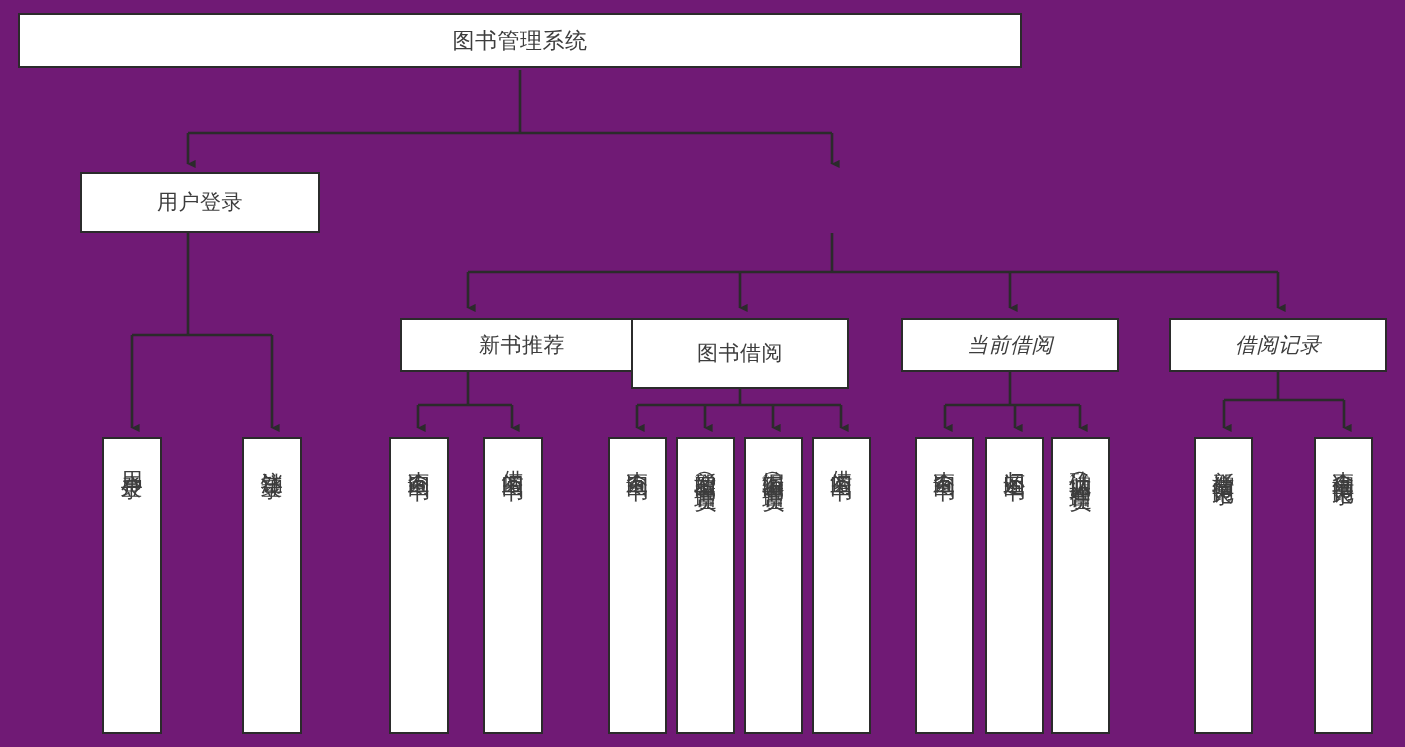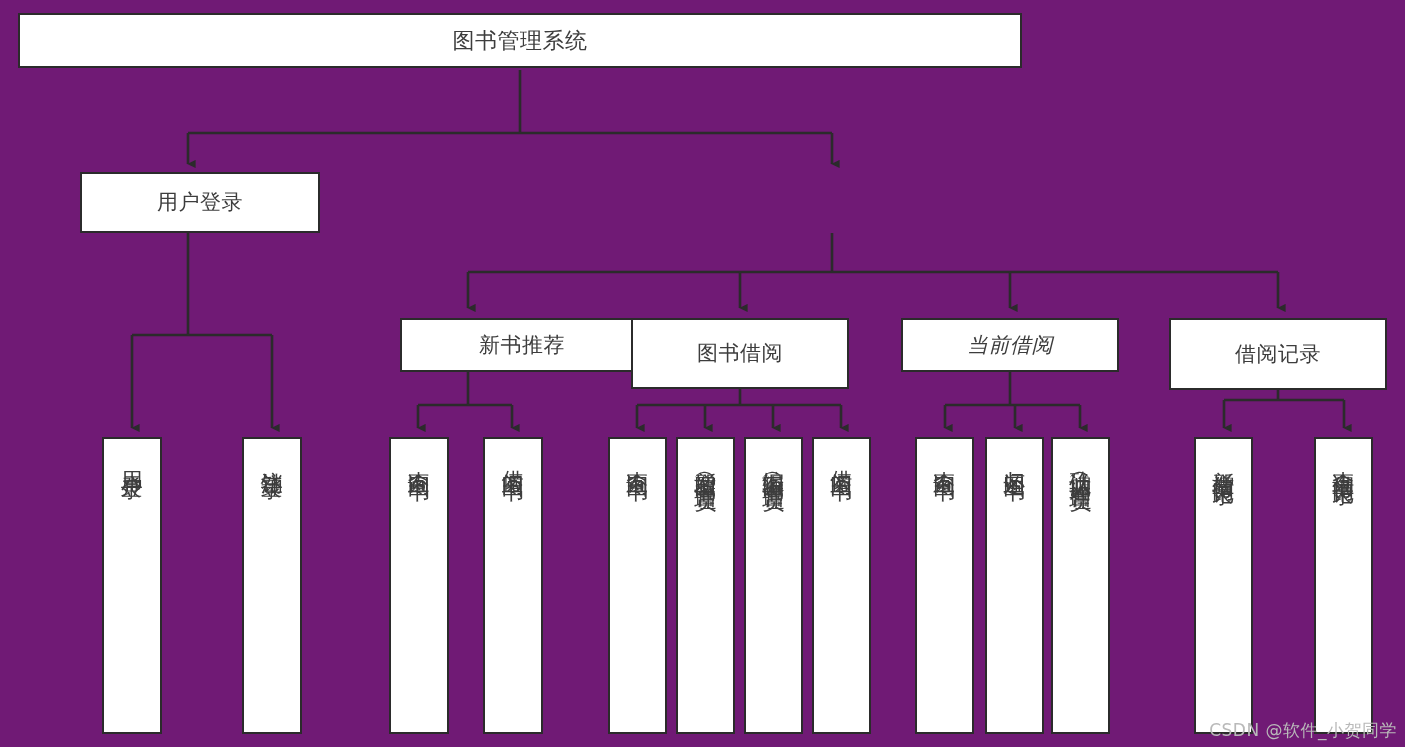--- a/index.html
+++ b/index.html
@@ -141,21 +141,21 @@
 
   <div class="node horizontal" style="left:360px; top:318px; width:244px; height:54px;margin-left:40px;">
     <span class="node-label">新书推荐</span>
   </div>
   <div class="node horizontal" style="left:631px; top:318px; width:218px; height:71px;">
     <span class="node-label">图书借阅</span>
   </div>
   <div class="node horizontal" style="left:901px; top:318px; width:218px; height:54px;font-style:italic;">
     <span class="node-label">当前借阅</span>
   </div>
-  <div class="node horizontal" style="left:1169px; top:318px; width:218px; height:72px;">
+  <div class="node horizontal" style="left:1169px; top:318px; width:218px; height:54px;font-style:italic;">
     <span class="node-label">借阅记录</span>
   </div>
 
   <div class="node vertical" style="left:102px; top:437px; width:60px; height:297px;">
     <span class="node-label">用户登录</span>
   </div>
   <div class="node vertical" style="left:242px; top:437px; width:60px; height:297px;">
     <span class="node-label">注销登录</span>
   </div>
 
@@ -189,15 +189,14 @@
     <span class="node-label">确认归还（管理员）</span>
   </div>
 
   <div class="node vertical" style="left:1194px; top:437px; width:59px; height:297px;">
     <span class="node-label">新增借阅记录</span>
   </div>
   <div class="node vertical" style="left:1314px; top:437px; width:59px; height:297px;">
     <span class="node-label">查询借阅记录</span>
   </div>
 
-  <div id="watermark">CSDN @软件_小贺同学</div>
 
 </div>
 
 </body></html>

